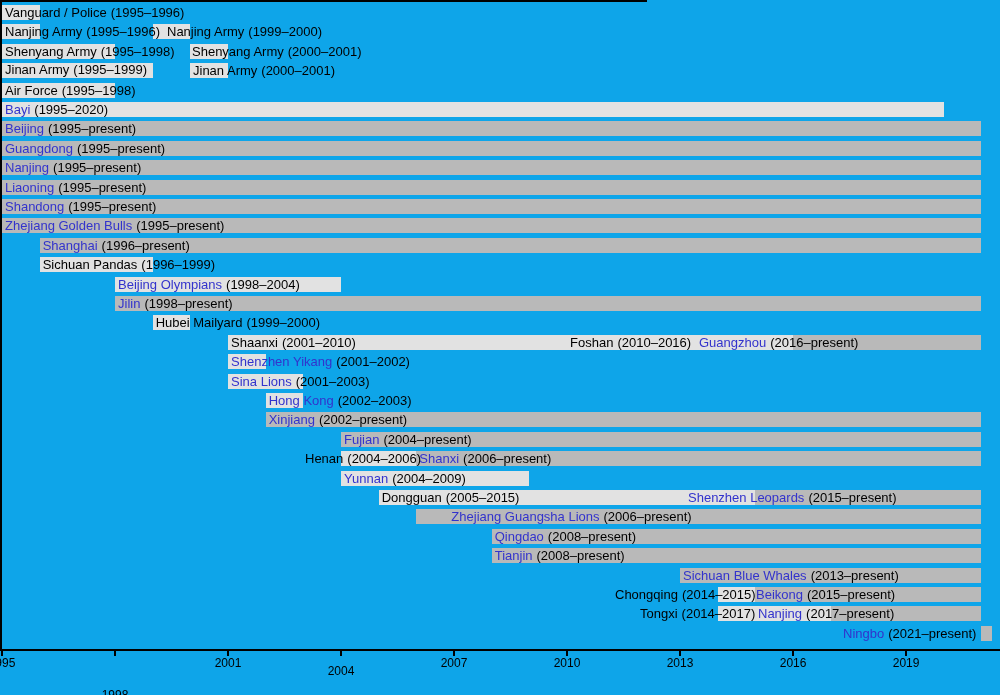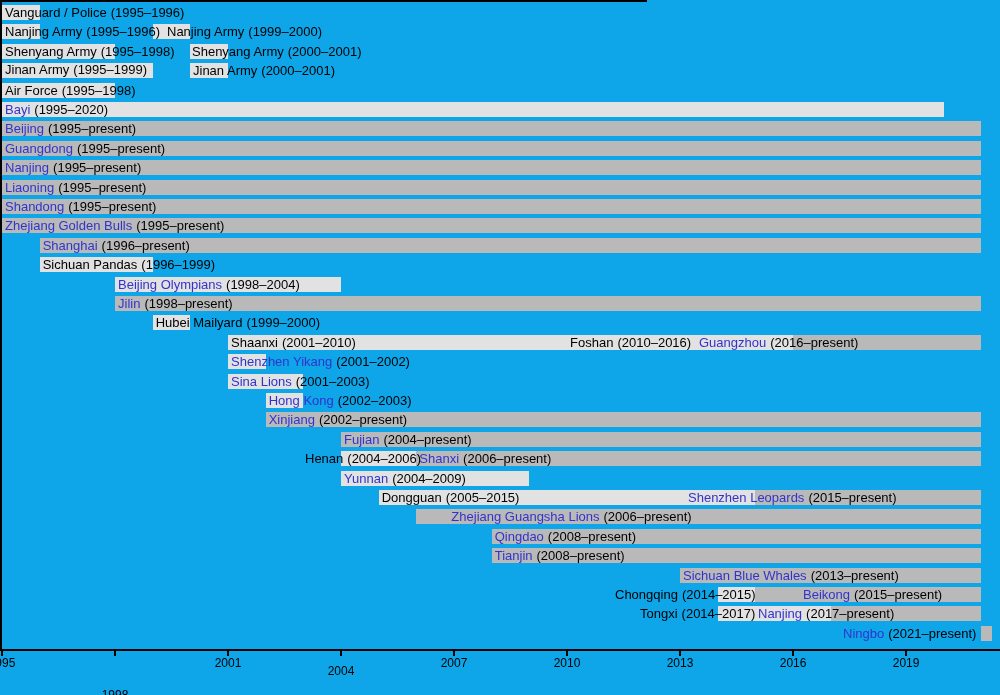--- a/index.html
+++ b/index.html
@@ -110,21 +110,21 @@
       <div class="seg-label" style="left: 305px; top: 451.2px;"><span class="team">Henan</span><span class="years">(2004–2006)</span></div>
       <div class="seg-label" style="left: 419.37px; top: 451.2px;"><span class="team link">Shanxi</span><span class="years">(2006–present)</span></div>
       <div class="seg-label" style="left: 344.03px; top: 470.6px;"><span class="team link">Yunnan</span><span class="years">(2004–2009)</span></div>
       <div class="seg-label" style="left: 381.7px; top: 490px;"><span class="team">Dongguan</span><span class="years">(2005–2015)</span></div>
       <div class="seg-label" style="left: 688px; top: 490px;"><span class="team link">Shenzhen Leopards</span><span class="years">(2015–present)</span></div>
       <div class="seg-label" style="left: 419.37px; top: 509.4px; margin-left: 32px;"><span class="team link">Zhejiang Guangsha Lions</span><span class="years">(2006–present)</span></div>
       <div class="seg-label" style="left: 494.71px; top: 528.8px;"><span class="team link">Qingdao</span><span class="years">(2008–present)</span></div>
       <div class="seg-label" style="left: 494.71px; top: 548.2px;"><span class="team link">Tianjin</span><span class="years">(2008–present)</span></div>
       <div class="seg-label" style="left: 683.06px; top: 567.6px; text-align: right;"><span class="team link">Sichuan Blue Whales</span><span class="years">(2013–present)</span></div>
       <div class="seg-label" style="left: 615px; top: 587px;"><span class="team">Chongqing</span><span class="years">(2014–2015)</span></div>
-      <div class="seg-label" style="left: 756px; top: 587px; margin-left: 47px;"><span class="team link">Beikong</span><span class="years">(2015–present)</span></div>
+      <div class="seg-label" style="left: 756px; top: 587px;"><span class="team link">Beikong</span><span class="years">(2015–present)</span></div>
       <div class="seg-label" style="left: 640px; top: 606.4px;"><span class="team">Tongxi</span><span class="years">(2014–2017)</span></div>
       <div class="seg-label" style="left: 758px; top: 606.4px;"><span class="team link">Nanjing</span><span class="years">(2017–present)</span></div>
       <div class="seg-label" style="left: 843px; top: 625.8px;"><span class="team link">Ningbo</span><span class="years">(2021–present)</span></div>
     </div>
   <div class="axis-line"></div>
   <div id="axis-layer">
       <div class="tick" style="left: 1px;"></div>
       <div class="year-label" style="left: 2px;">1995</div>
       <div class="tick" style="left: 114.01px;"></div>
       <div class="year-label" style="left: 115.01px; margin-top: 32px;">1998</div>

